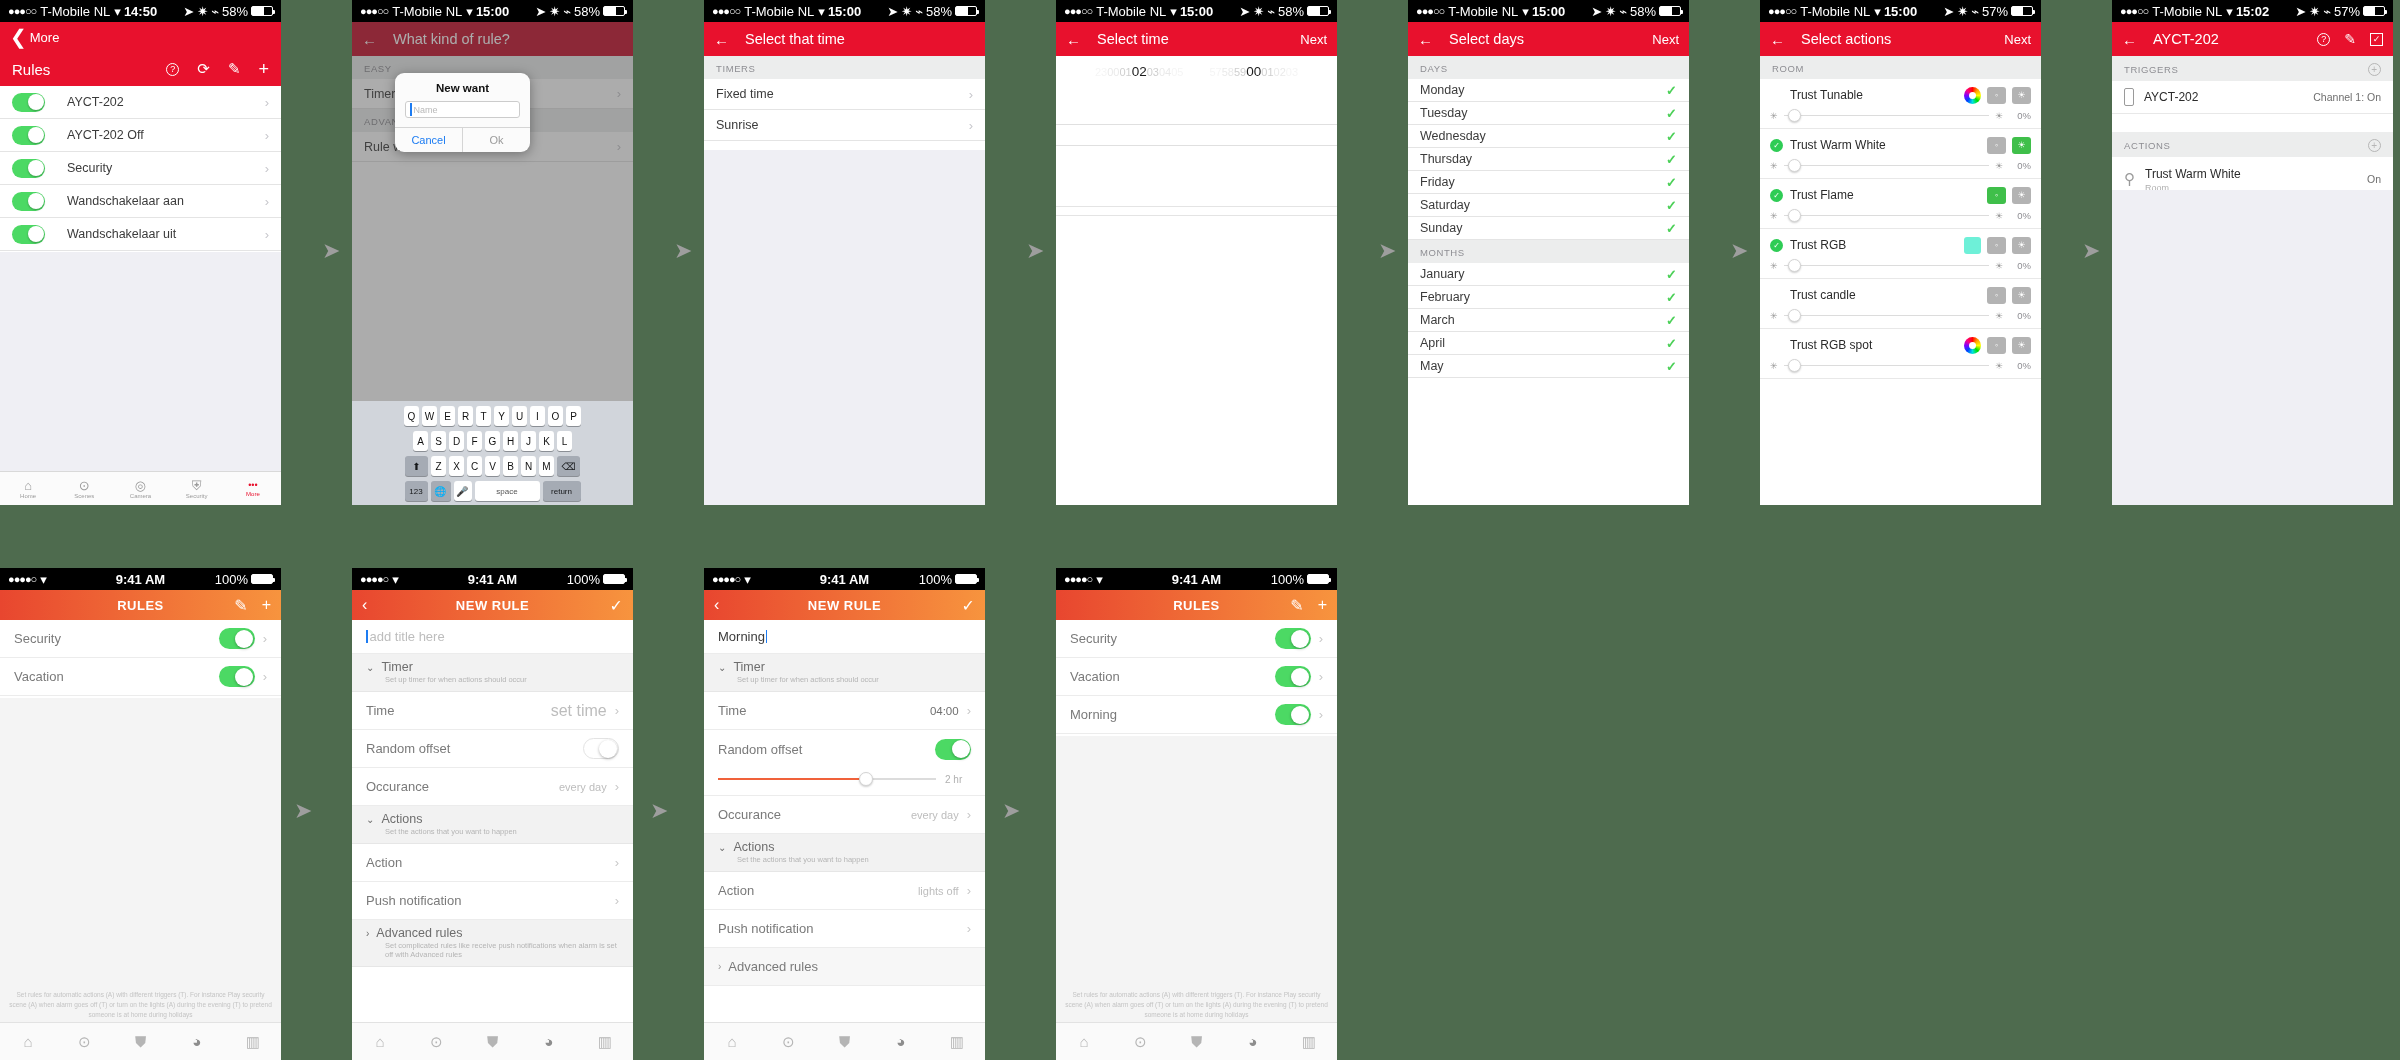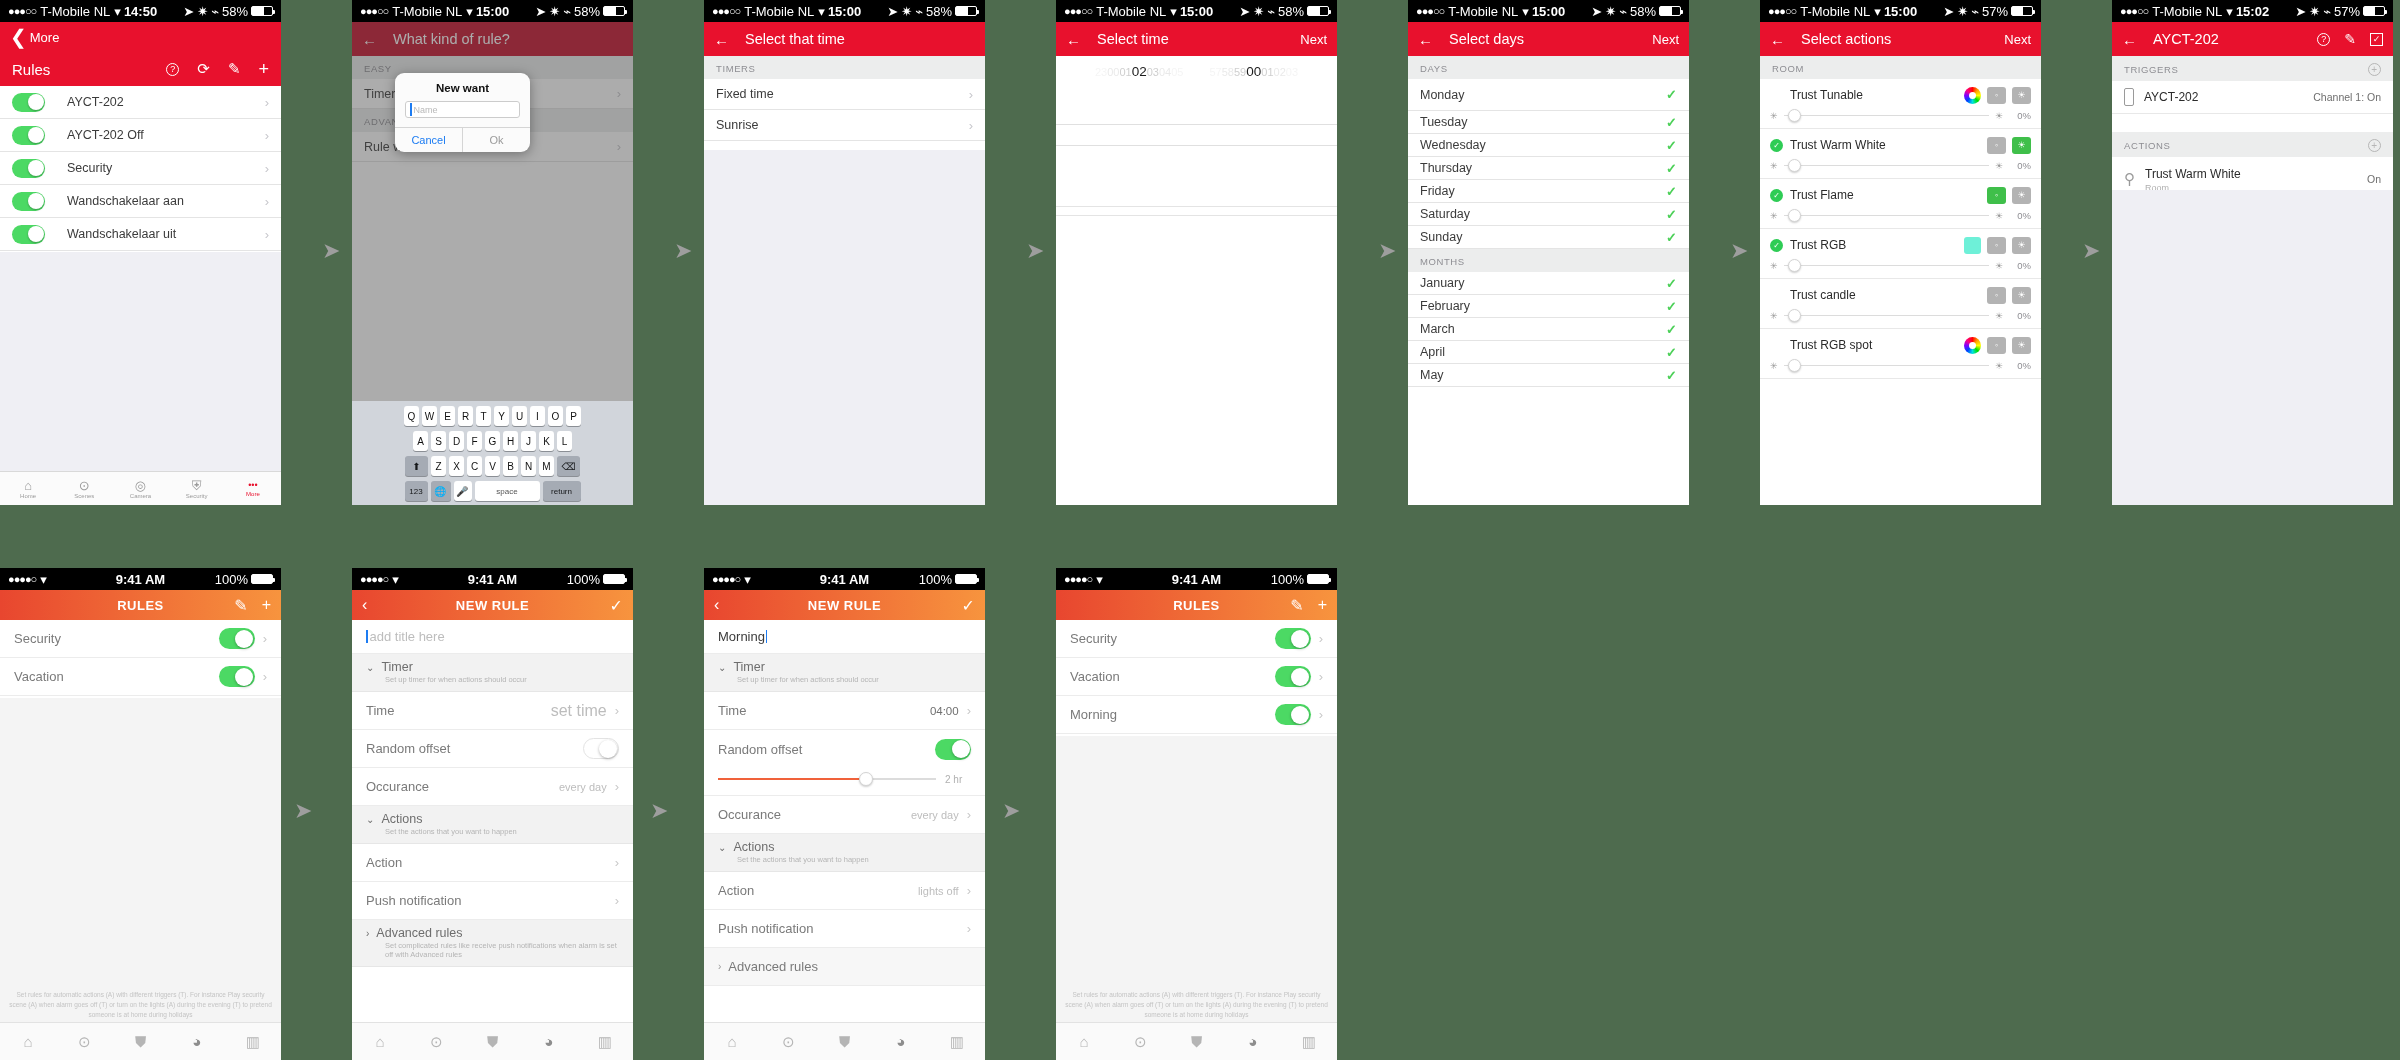--- a/index.html
+++ b/index.html
@@ -464,21 +464,21 @@
         </span>
     </div>
     <div class="navred" style="height:34px">
       <span style="font-size:15px">←</span>
       <span class="title">Select days</span>
       <span class="right">
           <span style="font-size:13px">Next</span>
         </span>
     </div>
     <div class="secthead">DAYS</div>
-    <div class="row" style="height:32px">
+    <div class="row" style="height:23px">
         <span>Monday</span>
         <span class="check">✓</span>
       </div>
     <div class="row" style="height:23px">
         <span>Tuesday</span>
         <span class="check">✓</span>
       </div>
     <div class="row" style="height:23px">
         <span>Wednesday</span>
         <span class="check">✓</span>

